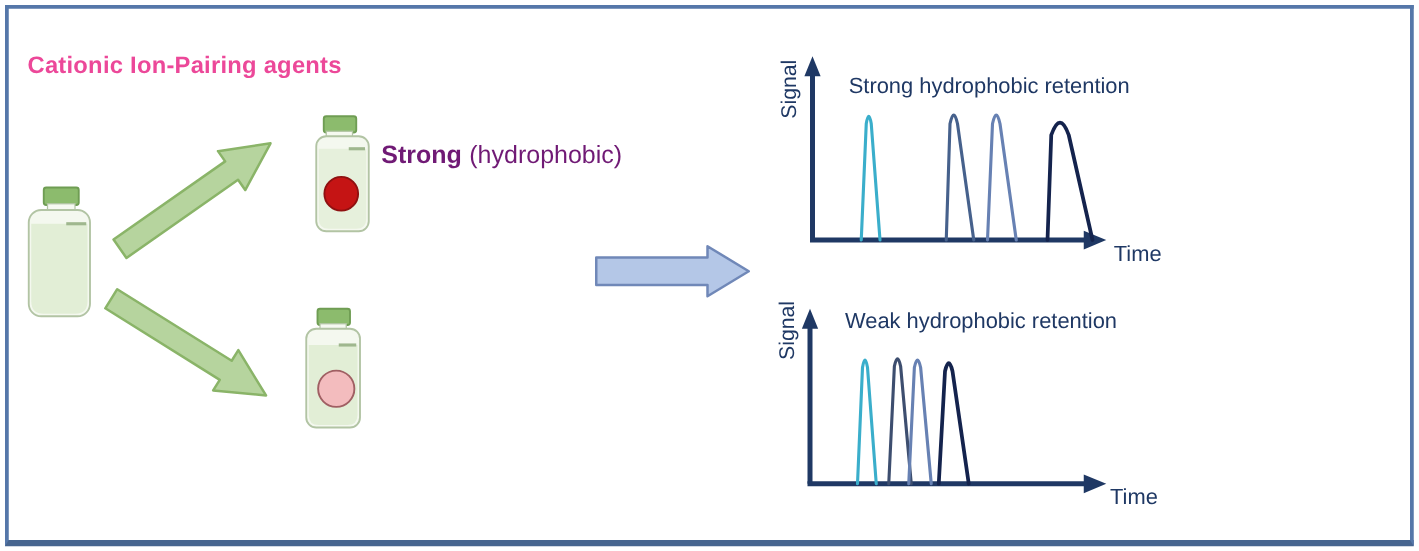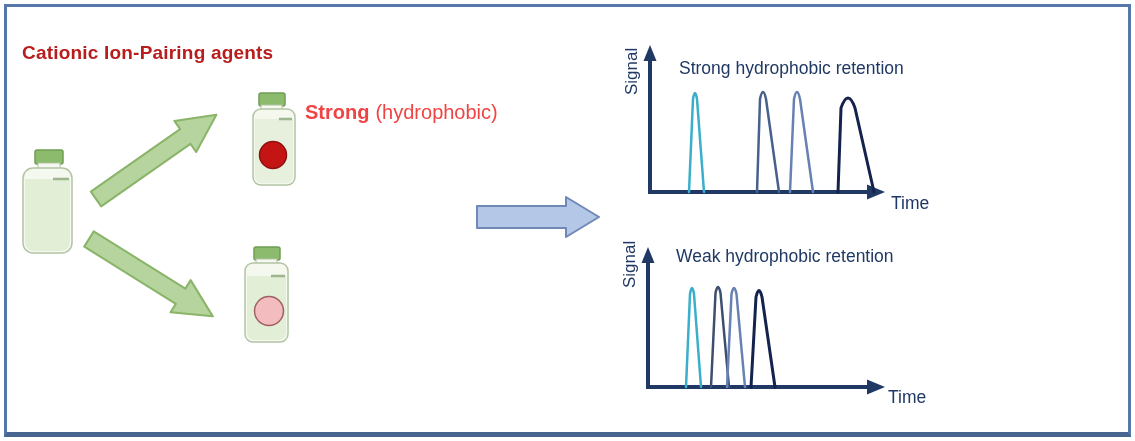--- a/index.html
+++ b/index.html
@@ -8,24 +8,24 @@
     font-family:"Liberation Sans",sans-serif;overflow:hidden;
   }
   .frame{
     position:absolute;left:4px;top:4px;right:4px;bottom:4px;
     border:3px solid #5577a9;border-bottom-width:5px;border-bottom-color:#47658f;
     pointer-events:none;
   }
   .gfx{position:absolute;left:0;top:0;}
   .main-title{
     position:absolute;left:22px;top:42px;
-    font-size:19px;font-weight:bold;color:#b91c1c;letter-spacing:0.2px;
+    font-size:19px;font-weight:bold;color:#ec4899;letter-spacing:0.2px;
   }
   .branch-label{
-    position:absolute;font-size:20px;color:#ef4444;white-space:nowrap;
+    position:absolute;font-size:20px;color:#701a75;white-space:nowrap;margin-top:12px;
   }
   .branch-label .b{font-weight:bold;}
   .branch-label .r{margin-left:6px;font-weight:normal;}
   .strong-label{left:305px;top:101px;}
   .weak-label{left:301px;top:278px;}
 </style>
 </head>
 <body>
 
 <div class="canvas">

